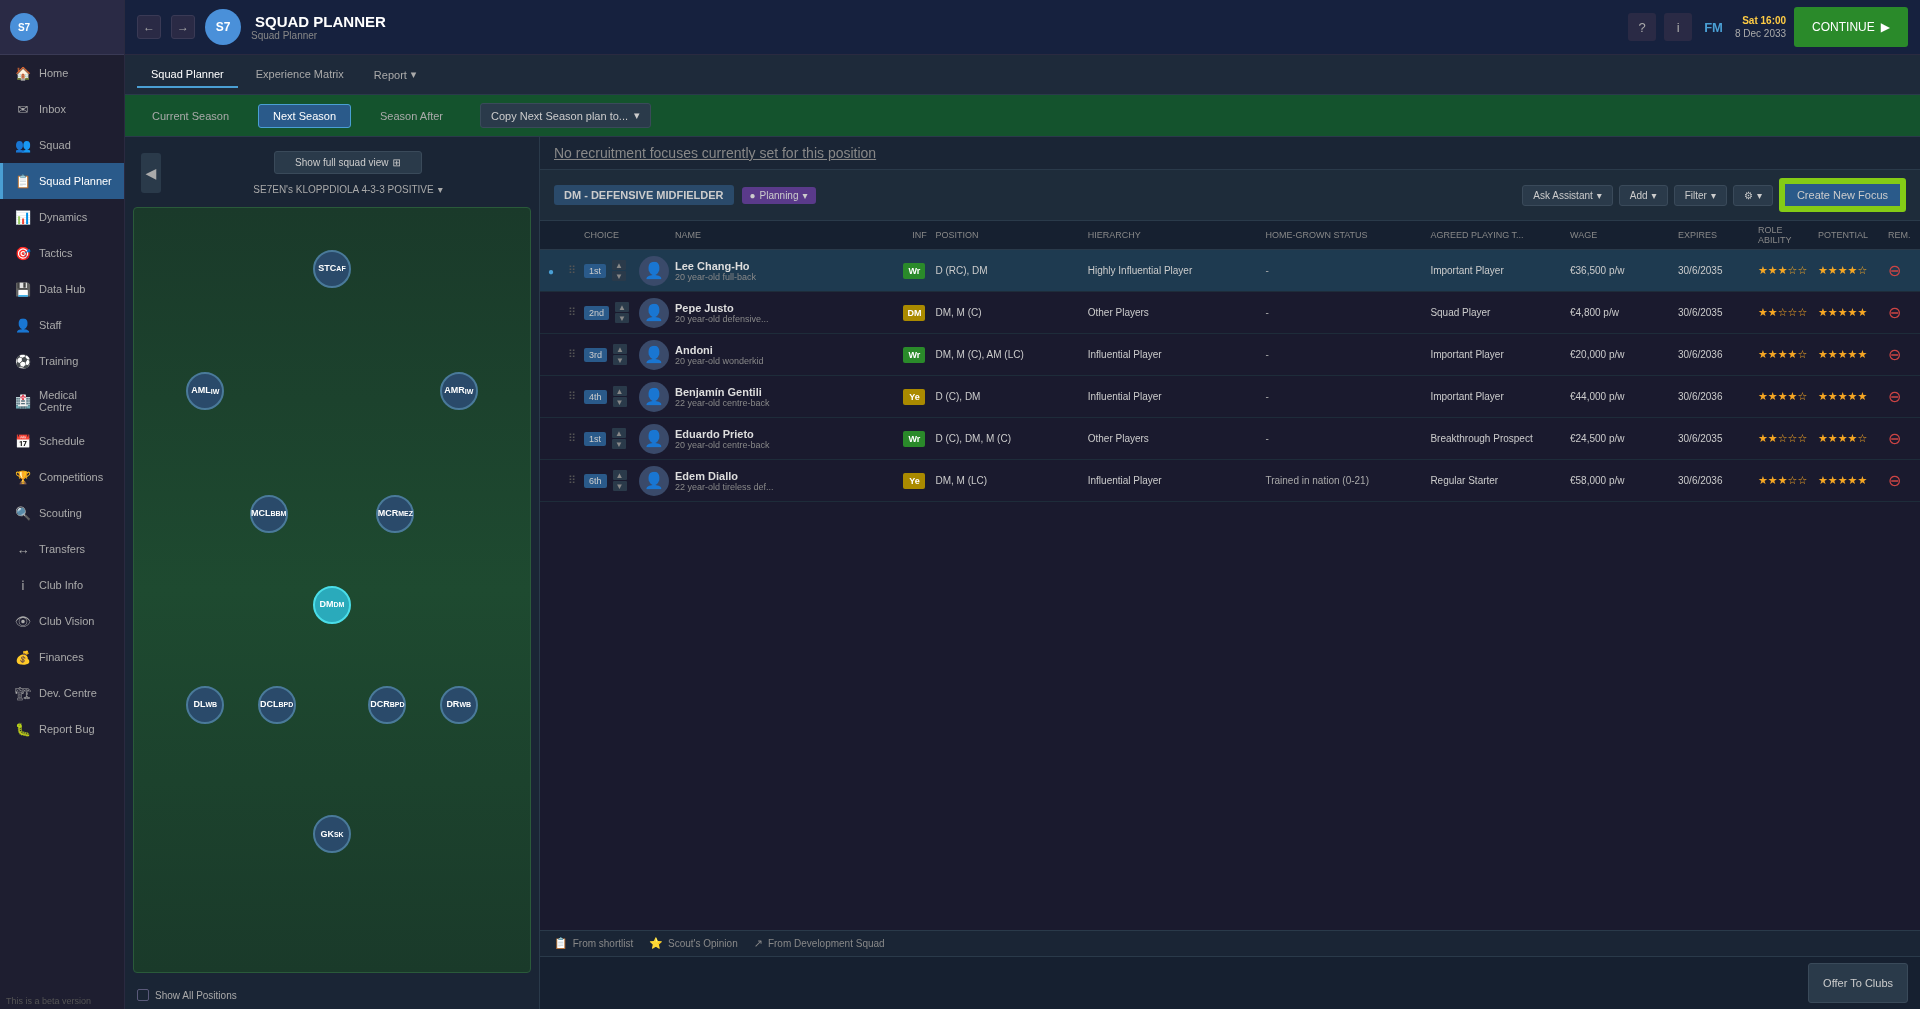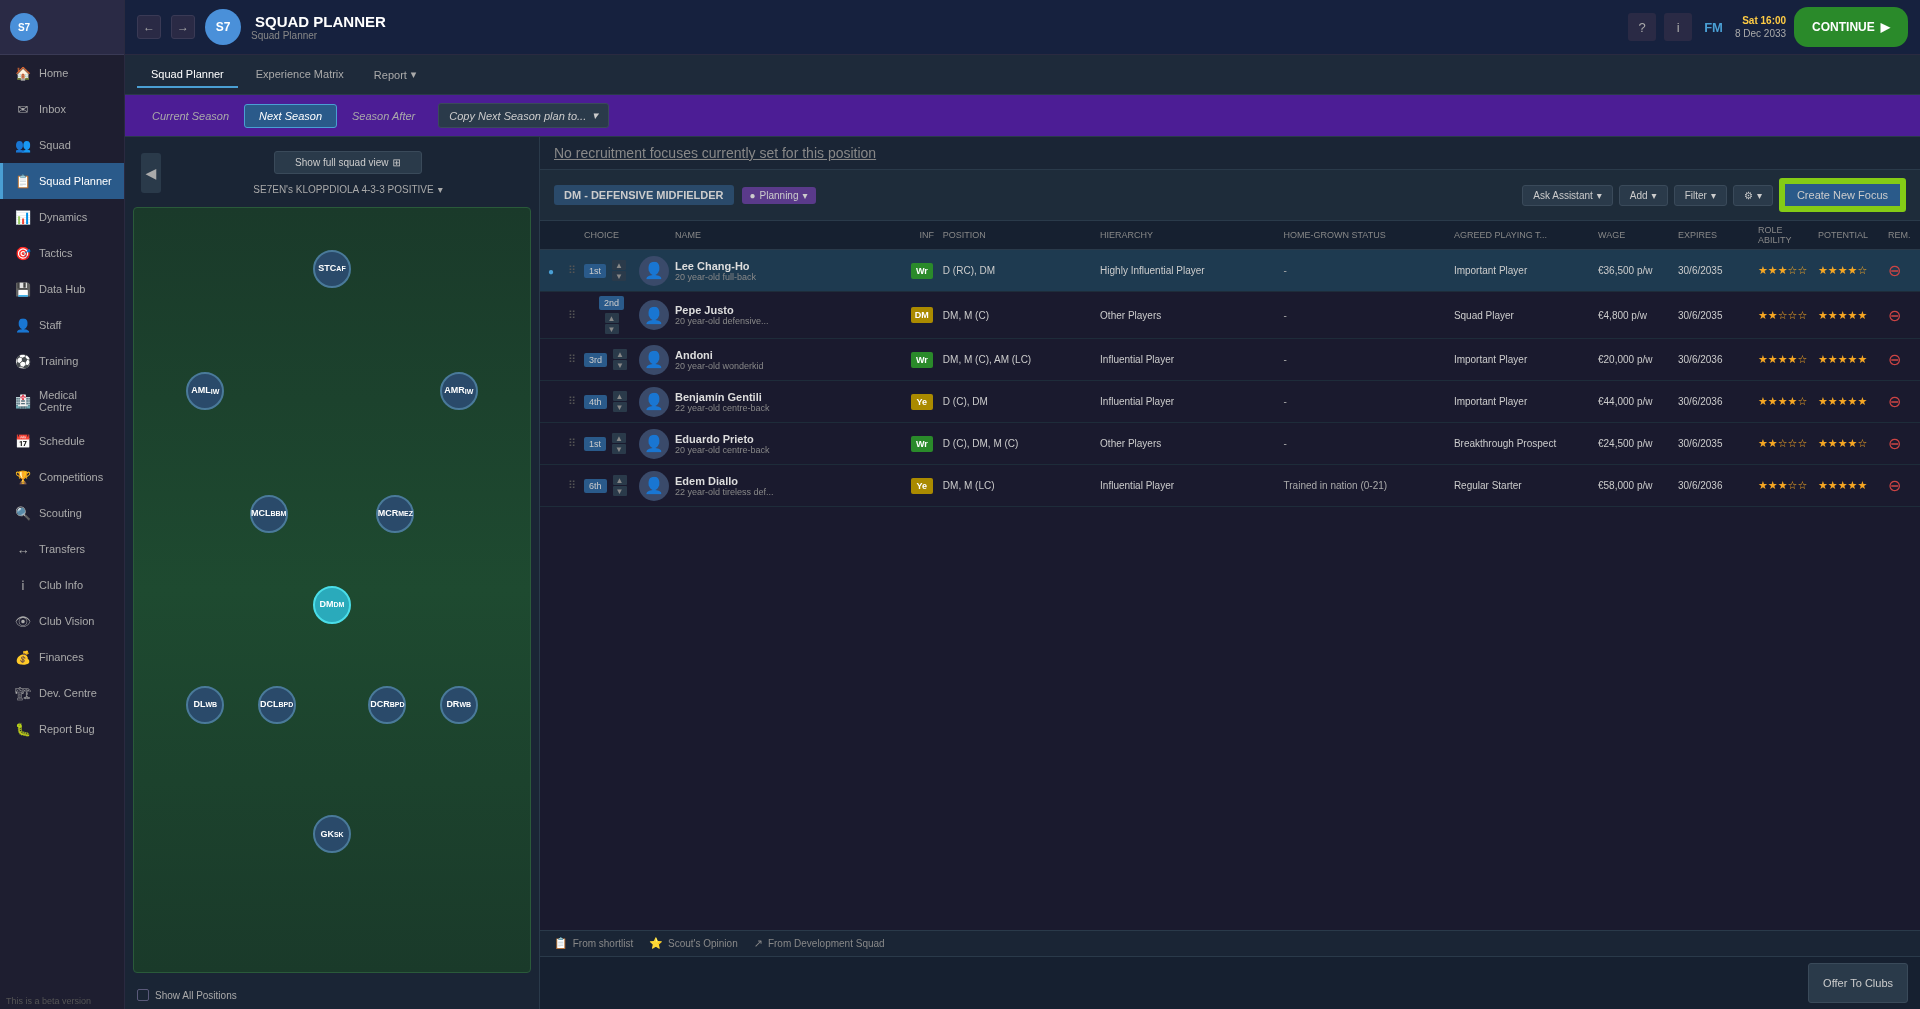--- a/index.html
+++ b/index.html
@@ -21,33 +21,33 @@
     #topbar { background: #16213e; display: flex; align-items: center; height: 55px; padding: 0 12px; border-bottom: 1px solid #2a2a40; gap: 10px; flex-shrink: 0; }
     .nav-btn { width: 24px; height: 24px; background: #2a2a45; border: 1px solid #3a3a55; border-radius: 3px; display: flex; align-items: center; justify-content: center; cursor: pointer; color: #aaa; font-size: 12px; }
     .club-badge { width: 36px; height: 36px; background: #4a90d9; border-radius: 50%; display: flex; align-items: center; justify-content: center; color: white; font-weight: bold; font-size: 12px; }
     .page-title { color: #fff; font-size: 15px; font-weight: bold; margin-left: 4px; }
     .page-subtitle { color: #888; font-size: 10px; }
     .topbar-right { margin-left: auto; display: flex; align-items: center; gap: 8px; }
     .icon-btn { width: 28px; height: 28px; background: #2a2a45; border-radius: 3px; display: flex; align-items: center; justify-content: center; cursor: pointer; color: #aaa; font-size: 13px; }
     .fm-logo { color: #4a9fd4; font-weight: bold; font-size: 13px; margin: 12px 4px; }
     .datetime { color: #aaa; font-size: 10px; text-align: right; line-height: 1.3; }
     .datetime-day { color: #ffcc44; font-weight: bold; }
-    .continue-btn { background: #2a8a2a; color: #fff; border: none; padding: 8px 18px; border-radius: 14px; cursor: pointer; font-size: 12px; font-weight: bold; display: flex; align-items: center; gap: 6px; height: 40px; }
+    .continue-btn { background: #2a8a2a; color: #fff; border: none; padding: 8px 18px; border-radius: 3px; cursor: pointer; font-size: 12px; font-weight: normal; display: flex; align-items: center; gap: 6px; height: 40px; }
 
     
     #subnav { background: #1e2a3a; border-bottom: 1px solid #2a3a4a; display: flex; align-items: center; padding: 0 12px; height: 40px; gap: 4px; flex-shrink: 0; }
     .subnav-tab { padding: 6px 14px; color: #aaa; cursor: pointer; border-bottom: 2px solid transparent; font-size: 11px; }
     .subnav-tab.active { color: #fff; border-bottom-color: #4a9fd4; }
     .subnav-dropdown { padding: 6px 12px; color: #aaa; cursor: pointer; display: flex; align-items: center; gap: 4px; font-size: 11px; }
 
     
     #content { flex: 1; display: flex; flex-direction: column; overflow: hidden; }
 
     
-    #season-tabs { background: #4c1d95; padding: 8px 12px; display: flex; align-items: center; gap: 0; border-bottom: 1px solid #2a3a4a; flex-shrink: 0; font-style: italic; }
+    #season-tabs { background: #14532d; padding: 8px 12px; display: flex; align-items: center; gap: 14px; border-bottom: 1px solid #2a3a4a; flex-shrink: 0; }
     .season-tab { padding: 5px 14px; border-radius: 3px; cursor: pointer; font-size: 11px; color: #aaa; border: 1px solid transparent; }
     .season-tab.active { background: #2a5a8a; color: #fff; border-color: #4a9fd4; }
     .copy-dropdown { background: #2a3a4a; color: #ccc; border: 1px solid #3a4a5a; padding: 5px 10px; border-radius: 3px; cursor: pointer; display: flex; align-items: center; gap: 6px; font-size: 11px; margin-left: 8px; }
 
     
     #split { flex: 1; display: flex; overflow: hidden; }
 
     
     #left-panel { width: 415px; background: #1a2535; border-right: 1px solid #2a3a4a; display: flex; flex-direction: column; flex-shrink: 0; overflow-y: auto; }
     .collapse-btn { width: 20px; height: 40px; background: #2a3a4a; display: flex; align-items: center; justify-content: center; cursor: pointer; color: #aaa; font-size: 14px; margin: 8px 0 0 8px; border-radius: 3px; flex-shrink: 0; }
@@ -85,21 +85,21 @@
     .col-drag { width: 16px; flex-shrink: 0; }
     .col-choice { width: 55px; flex-shrink: 0; }
     .col-avatar { width: 36px; flex-shrink: 0; }
     .col-name { flex: 1.8; min-width: 120px; }
     .col-inf { width: 32px; flex-shrink: 0; text-align: center; }
     .col-position { flex: 1.2; min-width: 90px; }
     .col-hierarchy { flex: 1.4; min-width: 110px; }
     .col-homegrown { flex: 1.3; min-width: 100px; }
     .col-agreed { flex: 1.1; min-width: 100px; }
     .col-wage { width: 80px; flex-shrink: 0; }
-    .col-expires { width: 80px; flex-shrink: 0; }
+    .col-expires { width: 80px; flex-shrink: 0; margin-left: 28px; }
     .col-role { width: 60px; flex-shrink: 0; }
     .col-potential { width: 70px; flex-shrink: 0; }
     .col-rem { width: 24px; flex-shrink: 0; }
 
     .player-row { display: flex; align-items: center; padding: 4px 8px; border-bottom: 1px solid #1e2c3a; min-height: 42px; }
     .player-row.selected { background: #1e3a50; }
     .player-avatar { width: 30px; height: 30px; background: #3a4a6a; border-radius: 50%; display: flex; align-items: center; justify-content: center; font-size: 9px; color: #ccc; flex-shrink: 0; overflow: hidden; }
     .player-name { font-size: 11px; color: #ddd; font-weight: bold; }
     .player-desc { font-size: 9px; color: #888; }
     .choice-badge { background: #2a5a8a; color: #ccc; padding: 2px 5px; border-radius: 2px; font-size: 9px; }
@@ -429,21 +429,21 @@
       <div class="col-expires" style="font-size:10px;color:#ccc;">30/6/2035</div>
       <div class="col-role" style="color:#f5a623;font-size:11px;">★★★☆☆</div>
       <div class="col-potential" style="color:#f5a623;font-size:11px;">★★★★☆</div>
       <div class="col-rem" style="color:#cc4444;cursor:pointer;font-size:16px;">⊖</div>
     </div>
               <div class="player-row">
       <div class="col-check">
         
       </div>
       <div class="col-drag" style="color:#555;cursor:grab;">⠿</div>
-      <div class="col-choice" style="display:flex;align-items:center;gap:3px;flex-direction:column;">
+      <div class="col-choice" style="display:flex;align-items:center;gap:3px;">
         <span class="choice-badge">2nd</span>
         <div class="arrow-btns">
           <button class="arrow-btn">▲</button>
           <button class="arrow-btn">▼</button>
         </div>
       </div>
       <div class="col-avatar">
         <div class="player-avatar">
           <span style="font-size:16px">👤</span>
         </div>

